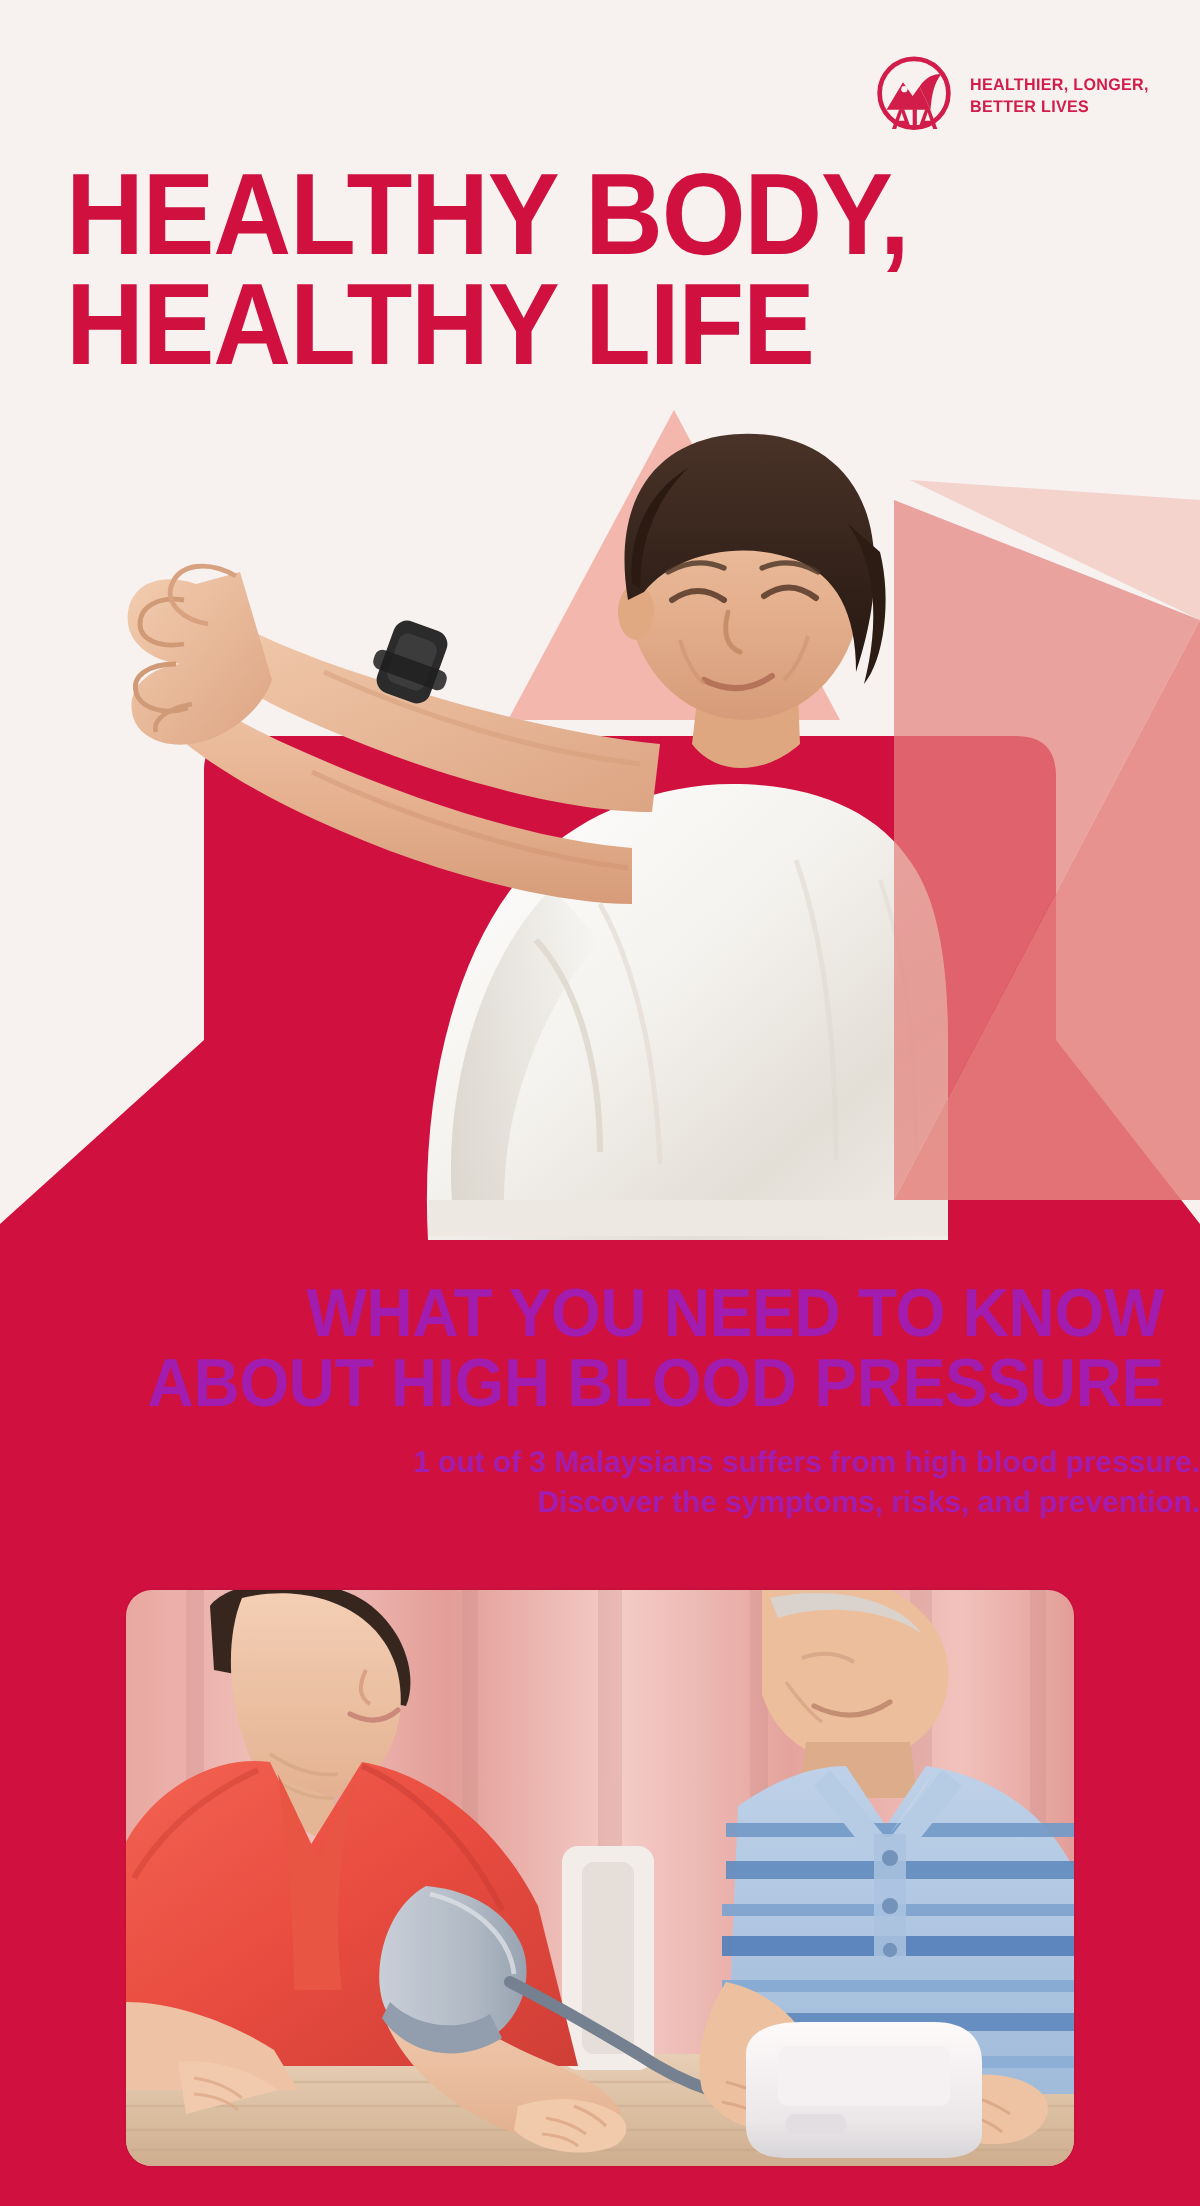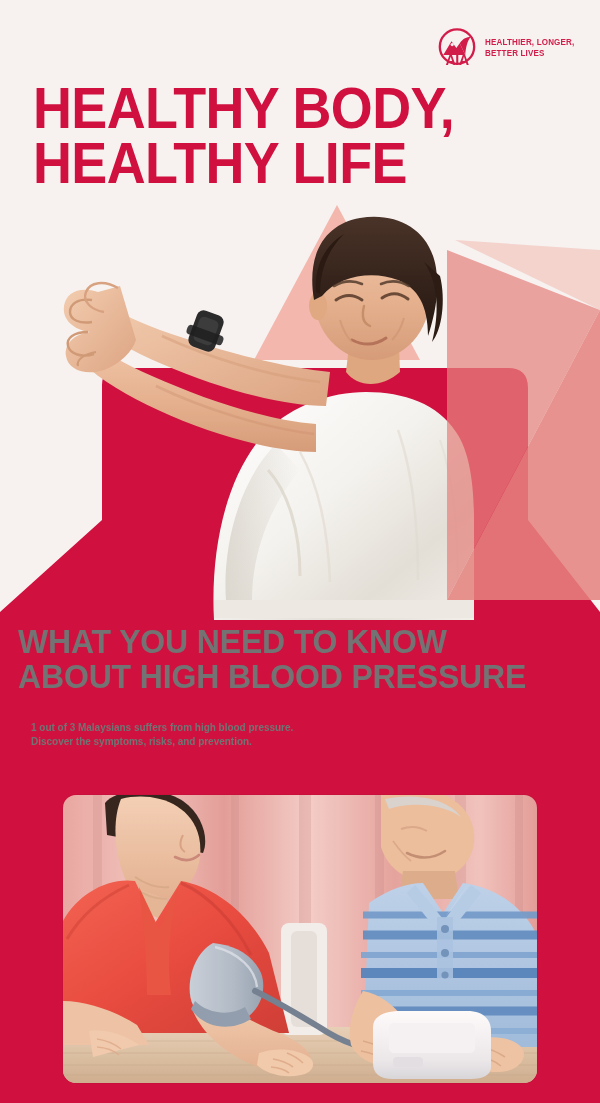--- a/index.html
+++ b/index.html
@@ -49,32 +49,32 @@
     transform-origin:left top;
     white-space:pre-line;
   }
 
   
   #hero { position:absolute; inset:0; z-index:10; }
   #hero svg { display:block; width:600px; height:1103px; }
 
   
   #panel-copy {
-    position:absolute; left:0; right:0; top:624px;
-    z-index:30; text-align:left; color:#737373;
+    position:absolute; left:0; right:0; top:640px;
+    z-index:30; text-align:right; color:#a21caf;
   }
   #panel-heading {
     font-size:34px; font-weight:bold; line-height:1.04;
     letter-spacing:-0.004em;
     transform:scaleX(.94);
     white-space:pre-line;
   }
   #panel-sub {
-    margin-top:26px;
-    font-size:10px; font-weight:bold; line-height:1.38;
+    margin-top:11px;
+    font-size:15px; font-weight:bold; line-height:1.38;
     letter-spacing:-0.002em;
     white-space:pre-line;
     padding-left:31px;
   }
 
   
   #photo-bottom {
     position:absolute;
     left:63px; top:795px; width:474px; height:288px;
     border-radius:13px; overflow:hidden; z-index:30;

